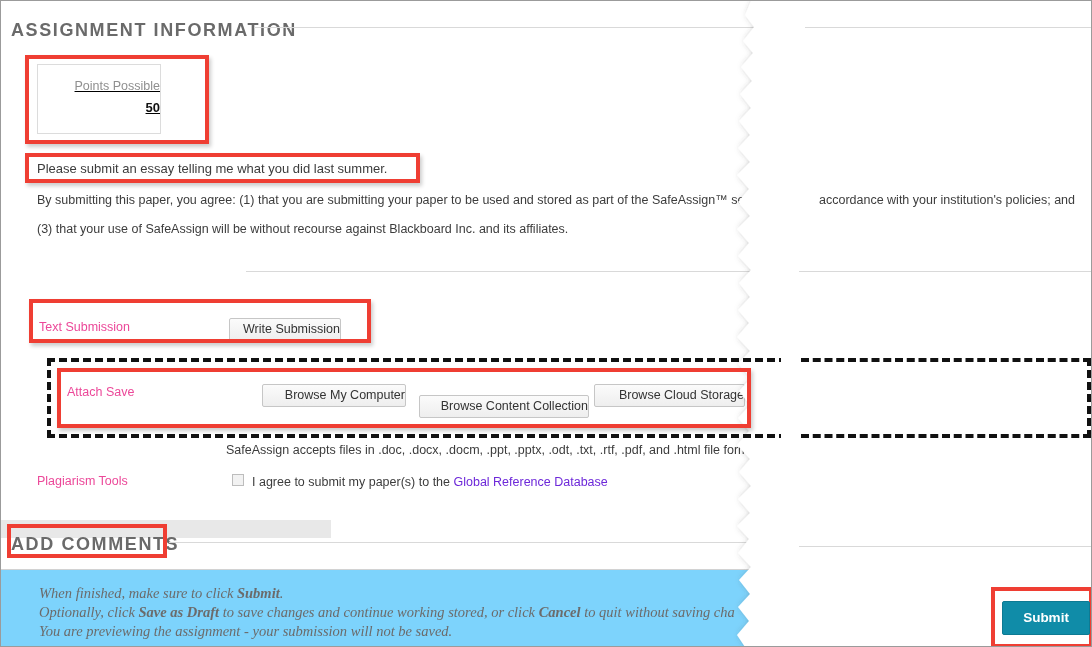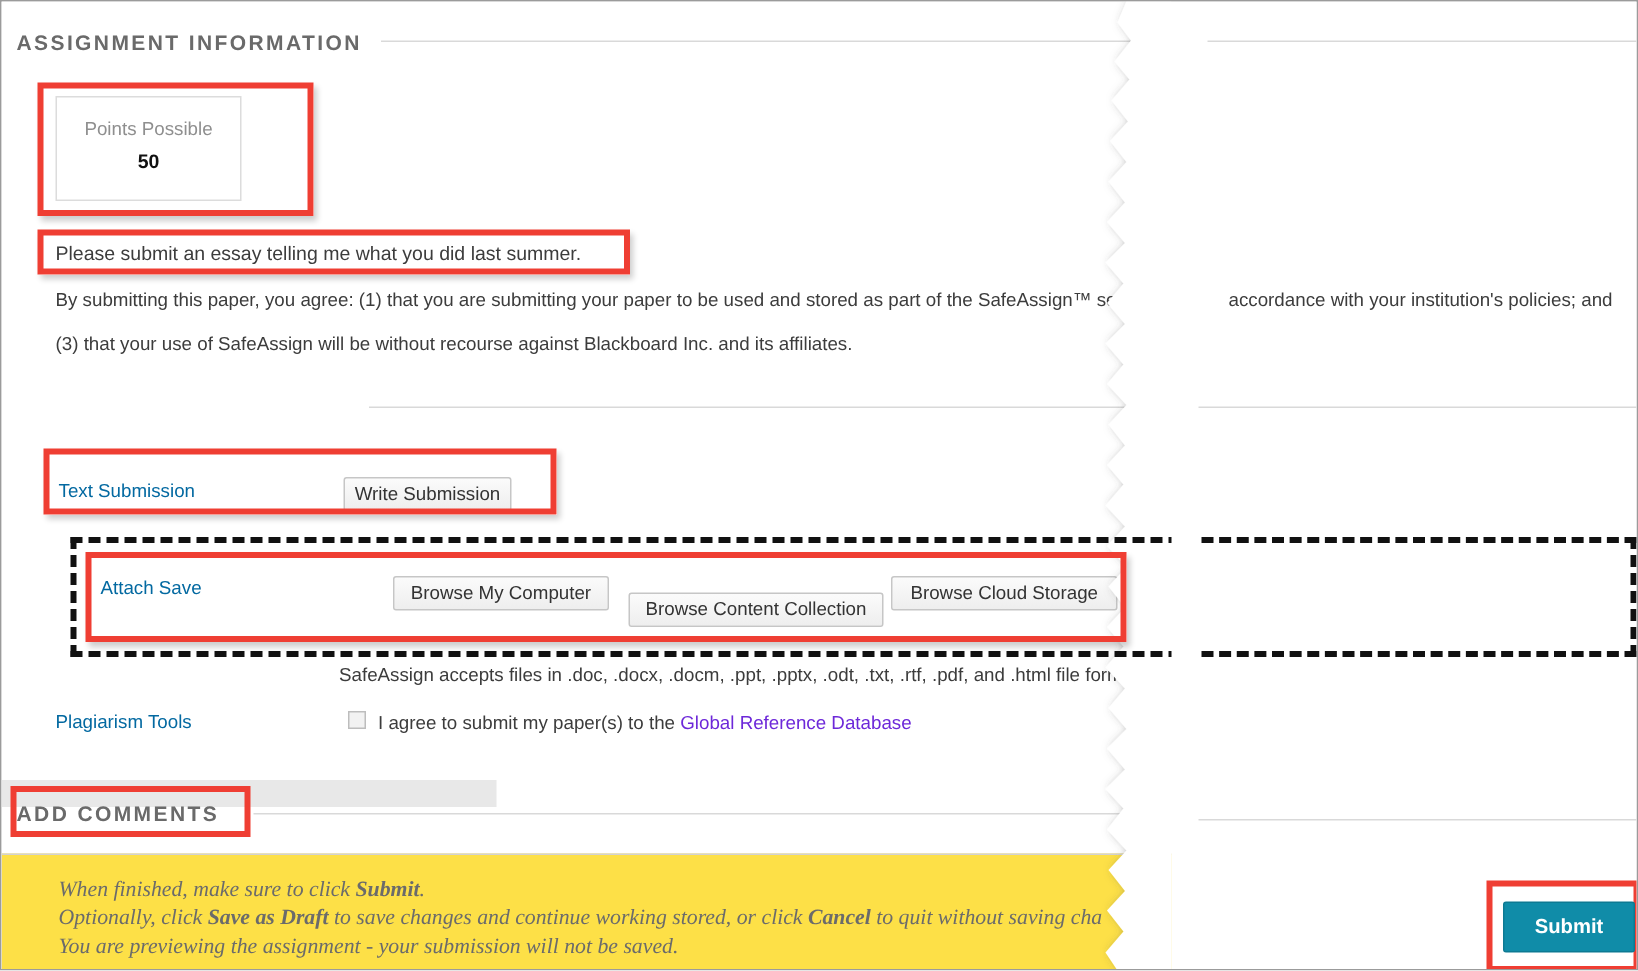--- a/index.html
+++ b/index.html
@@ -35,58 +35,59 @@
 
   
   #right-frag {
     position:absolute; left:780px; top:0; width:312px; height:647px;
     background:#fff; z-index:1; overflow:hidden;
   }
 
   
   .sec-head {
     position:absolute;
-    font-size:14px; font-weight:bold; letter-spacing:1.6px;
+    font-size:18px; font-weight:bold; letter-spacing:1.6px;
     color:#6a6a6a; white-space:nowrap;
     font-family:"Liberation Sans", sans-serif;
   }
   .sec-rule {
     position:absolute; height:1px; background:#d9d9d9;
   }
 
   
   .body-txt {
     position:absolute;
     font-size:12.5px; color:#3c3c3c; line-height:17px;
     white-space:nowrap;
     font-family:"Liberation Sans", sans-serif;
   }
   .lbl {
     position:absolute;
-    font-size:12.5px; color:#0369a1; white-space:nowrap;
+    font-size:12.5px; color:#ec4899; white-space:nowrap;
   }
 
   
   #pts-box {
     position:absolute; left:36px; top:63px; width:124px; height:70px;
     border:1px solid #dcdcdc; background:#fff;
-    text-align:center;
+    text-align:right;
+    text-decoration:underline;
   }
   #pts-label { margin-top:14px; font-size:12.5px; color:#8f8f8f; }
   #pts-value { margin-top:7px; font-size:13px; font-weight:bold; color:#111; }
 
   
   .gbtn {
     position:absolute;
     background:linear-gradient(to bottom,#fbfbfb 0%, #eeeeee 100%);
     border:1px solid #c6c6c6;
     border-radius:2px;
     font-size:12.5px; color:#333;
     height:23px; line-height:21px;
-    text-align:center; white-space:nowrap;
+    text-align:right; white-space:nowrap;
     font-family:"Liberation Sans", sans-serif;
     cursor:pointer;
   }
 
   
   #gr-check {
     position:absolute; left:231px; top:473px;
     width:12px; height:12px;
     border:1px solid #bdbdbd; background:#f2f2f2;
   }
@@ -116,21 +117,21 @@
     border-left:none;
     z-index:7; pointer-events:none;
   }
 
   
   .wpanel { position:absolute; background:#fff; }
 
   
   .footer {
     position:absolute; bottom:0; height:79px;
-    background:#fde047;
+    background:#7dd3fc;
     border-top:1px solid #d2d2d2;
   }
   #footer-left  { left:0;   width:780px; }
 
   #footer-note {
     position:absolute; left:38px; top:14px;
     font-family:"Liberation Serif", serif;
     font-style:italic;
     font-size:14.5px; color:#6b6b6b; line-height:19px;
     white-space:nowrap;

